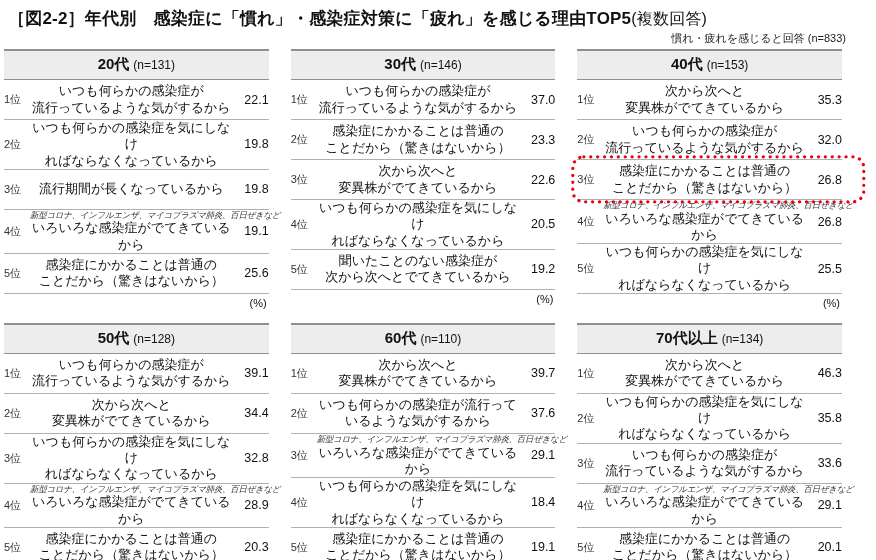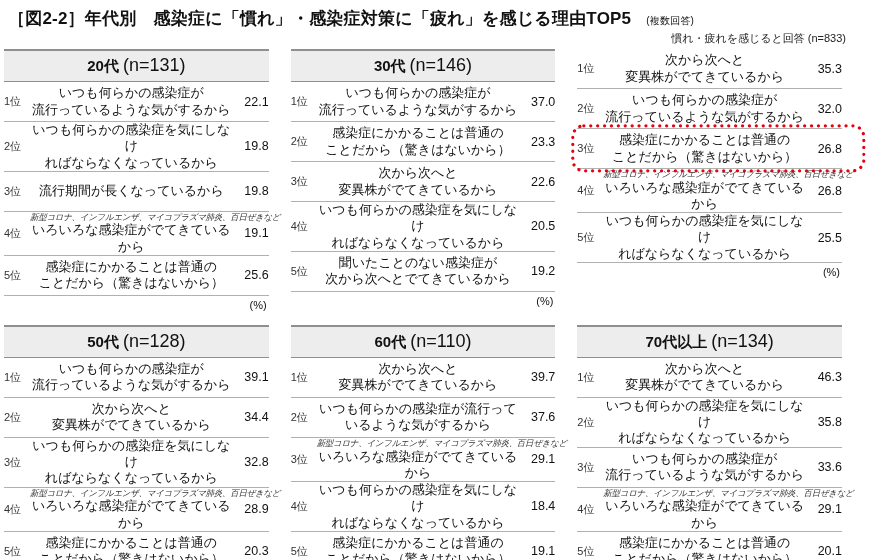--- a/index.html
+++ b/index.html
@@ -1,25 +1,25 @@
 <!DOCTYPE html>
 <html lang="ja"><head>
 <meta charset="utf-8">
 <style>
   html,body{margin:0;padding:0;background:#fff;}
   body{font-family:"Liberation Sans","DejaVu Sans",sans-serif;color:#111;}
   .canvas{position:relative;width:876px;height:560px;background:#fff;overflow:hidden;}
   .title-row{padding:7px 0 0 8px;font-size:17px;font-weight:bold;letter-spacing:.2px;white-space:nowrap;}
-  .title-note{font-size:10px;font-weight:normal;margin-left:15px;}
+  .title-note{font-size:16px;font-weight:normal;margin-left:0;}
   .subtitle{position:absolute;top:31px;right:30px;font-size:11px;color:#222;}
   .panels{display:grid;grid-template-columns:repeat(3,1fr);column-gap:22px;row-gap:12px;padding:0 34px 0 4px;margin-top:19px;}
   .panel{min-width:0;}
   .panel-header{display:flex;justify-content:center;align-items:baseline;gap:4px;background:#ededed;border-top:2px solid #8f8f8f;border-bottom:1px solid #8f8f8f;padding:4px 0 5px;}
   .age{font-size:15px;font-weight:bold;}
-  .n{font-size:18px;}
+  .n{font-size:12px;}
   .row{display:flex;align-items:center;min-height:39px;border-bottom:1px solid #b0b0b0;position:relative;}
   .rank{width:26px;flex:none;font-size:11px;color:#333;}
   .text{flex:1;min-width:0;text-align:center;}
   .main{display:block;font-size:13px;line-height:1.25;white-space:pre-line;}
   .note{display:block;font-size:8.5px;line-height:1.25;color:#333;letter-spacing:-.3px;white-space:nowrap;font-style:italic;}
   .note:empty{display:none;}
   .value{width:36px;flex:none;font-size:12.5px;text-align:right;}
   .unit{text-align:right;font-size:11px;padding:3px 2px 0 0;height:14px;}
   .hl-box{position:absolute;left:-6px;right:-24px;top:-5px;bottom:-5px;pointer-events:none;z-index:2;}
   .hl-box svg{display:block;width:100%;height:100%;}
@@ -122,20 +122,24 @@
           <span class="text">
             <span class="main">聞いたことのない感染症が
 次から次へとでてきているから</span>
           </span>
           <span class="value">19.2</span>
         </div>
       <div class="unit">(%)</div>
     </section>
 
     <section class="panel">
+      <div class="panel-header">
+          <span class="age">40代</span>
+          <span class="n">(n=153)</span>
+        </div>
       <div class="row">
           <span class="rank">1位</span>
           <span class="text">
             <span class="main">次から次へと
 変異株がでてきているから</span>
           </span>
           <span class="value">35.3</span>
         </div>
       <div class="row">
           <span class="rank">2位</span>

